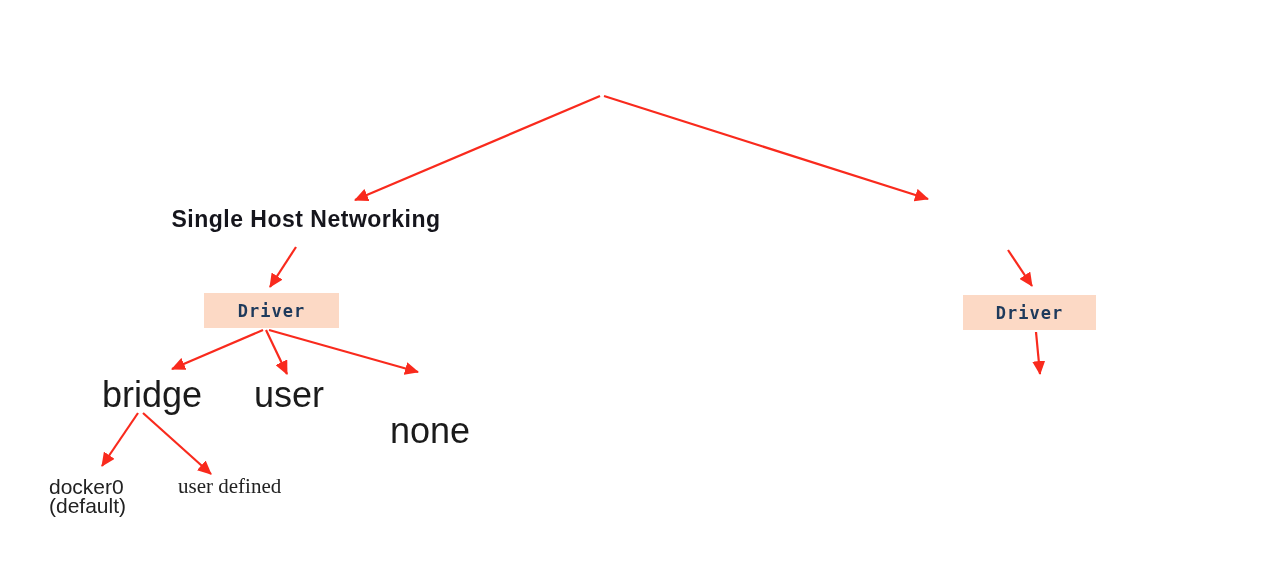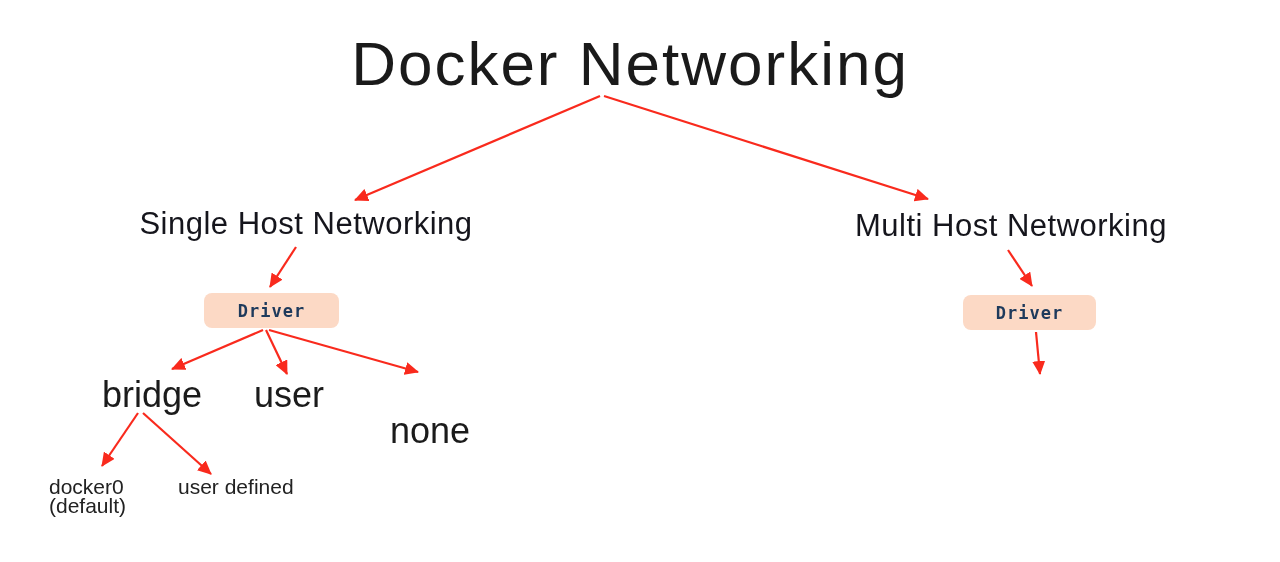--- a/index.html
+++ b/index.html
@@ -22,37 +22,36 @@
   .centered{transform:translateX(-50%);white-space:nowrap;}
 
   .title{
     left:630px; top:28px;
     font-size:62px;
     font-weight:300;
     letter-spacing:2px;
     color:#1a1a1a;
   }
   .heading{
-    font-size:31px;
-    font-weight:400;
+    font-size:23px;
+    font-weight:700;
     letter-spacing:0.5px;
     color:#15151c;
   }
   .heading-single{left:306px; top:206px;}
   .heading-multi{left:1011px; top:208px;}
 
   .driver-box{
     background:var(--driver-bg);
     display:flex;align-items:center;justify-content:center;
     font-family:"DejaVu Sans Mono", monospace;
     font-weight:700;
     font-size:17px;
     letter-spacing:1px;
     color:var(--driver-text);
-    border-radius:8px;
   }
   .driver-left{left:204px; top:293px; width:135px; height:35px;}
   .driver-right{left:963px; top:295px; width:133px; height:35px;}
 
   .node{
     font-size:36px;
     font-weight:400;
     color:#1b1b1b;
   }
   .node-bridge{left:152px; top:374px;}
@@ -60,21 +59,21 @@
   .node-none{left:430px; top:374px;margin-top:36px;}
   .node-overlay{left:1046px; top:381px;}
 
   .leaf{
     font-size:21px;
     line-height:19px;
     color:#222222;
     white-space:nowrap;
   }
   .leaf-docker0{left:49px; top:477px;}
-  .leaf-userdefined{left:178px; top:477px;}
+  .leaf-userdefined{left:178px; top:477px;font-family:Liberation Serif, serif;}
 
   svg.arrows{
     position:absolute; left:0; top:0;
     width:1280px; height:562px;
     pointer-events:none;
   }
   svg.arrows line{
     stroke:var(--arrow);
     stroke-width:2.2;
   }
@@ -98,24 +97,22 @@
     <line x1="296" y1="247" x2="270" y2="287" marker-end="url(#ah)"></line>
     <line x1="1008" y1="250" x2="1032" y2="286" marker-end="url(#ah)"></line>
     <line x1="263" y1="330" x2="172" y2="369" marker-end="url(#ah)"></line>
     <line x1="266" y1="330" x2="287" y2="374" marker-end="url(#ah)"></line>
     <line x1="269" y1="330" x2="418" y2="372" marker-end="url(#ah)"></line>
     <line x1="138" y1="413" x2="102" y2="466" marker-end="url(#ah)"></line>
     <line x1="143" y1="413" x2="211" y2="474" marker-end="url(#ah)"></line>
     <line x1="1036" y1="332" x2="1040" y2="374" marker-end="url(#ah)"></line>
   </svg>
 
-  <div class="abs centered title">Docker Networking</div>
 
   <div class="abs centered heading heading-single">Single Host Networking</div>
-  <div class="abs centered heading heading-multi">Multi Host Networking</div>
 
   <div class="abs driver-box driver-left">
     <span>Driver</span>
   </div>
   <div class="abs driver-box driver-right">
     <span>Driver</span>
   </div>
 
   <div class="abs centered node node-bridge">bridge</div>
   <div class="abs centered node node-host">user</div>

